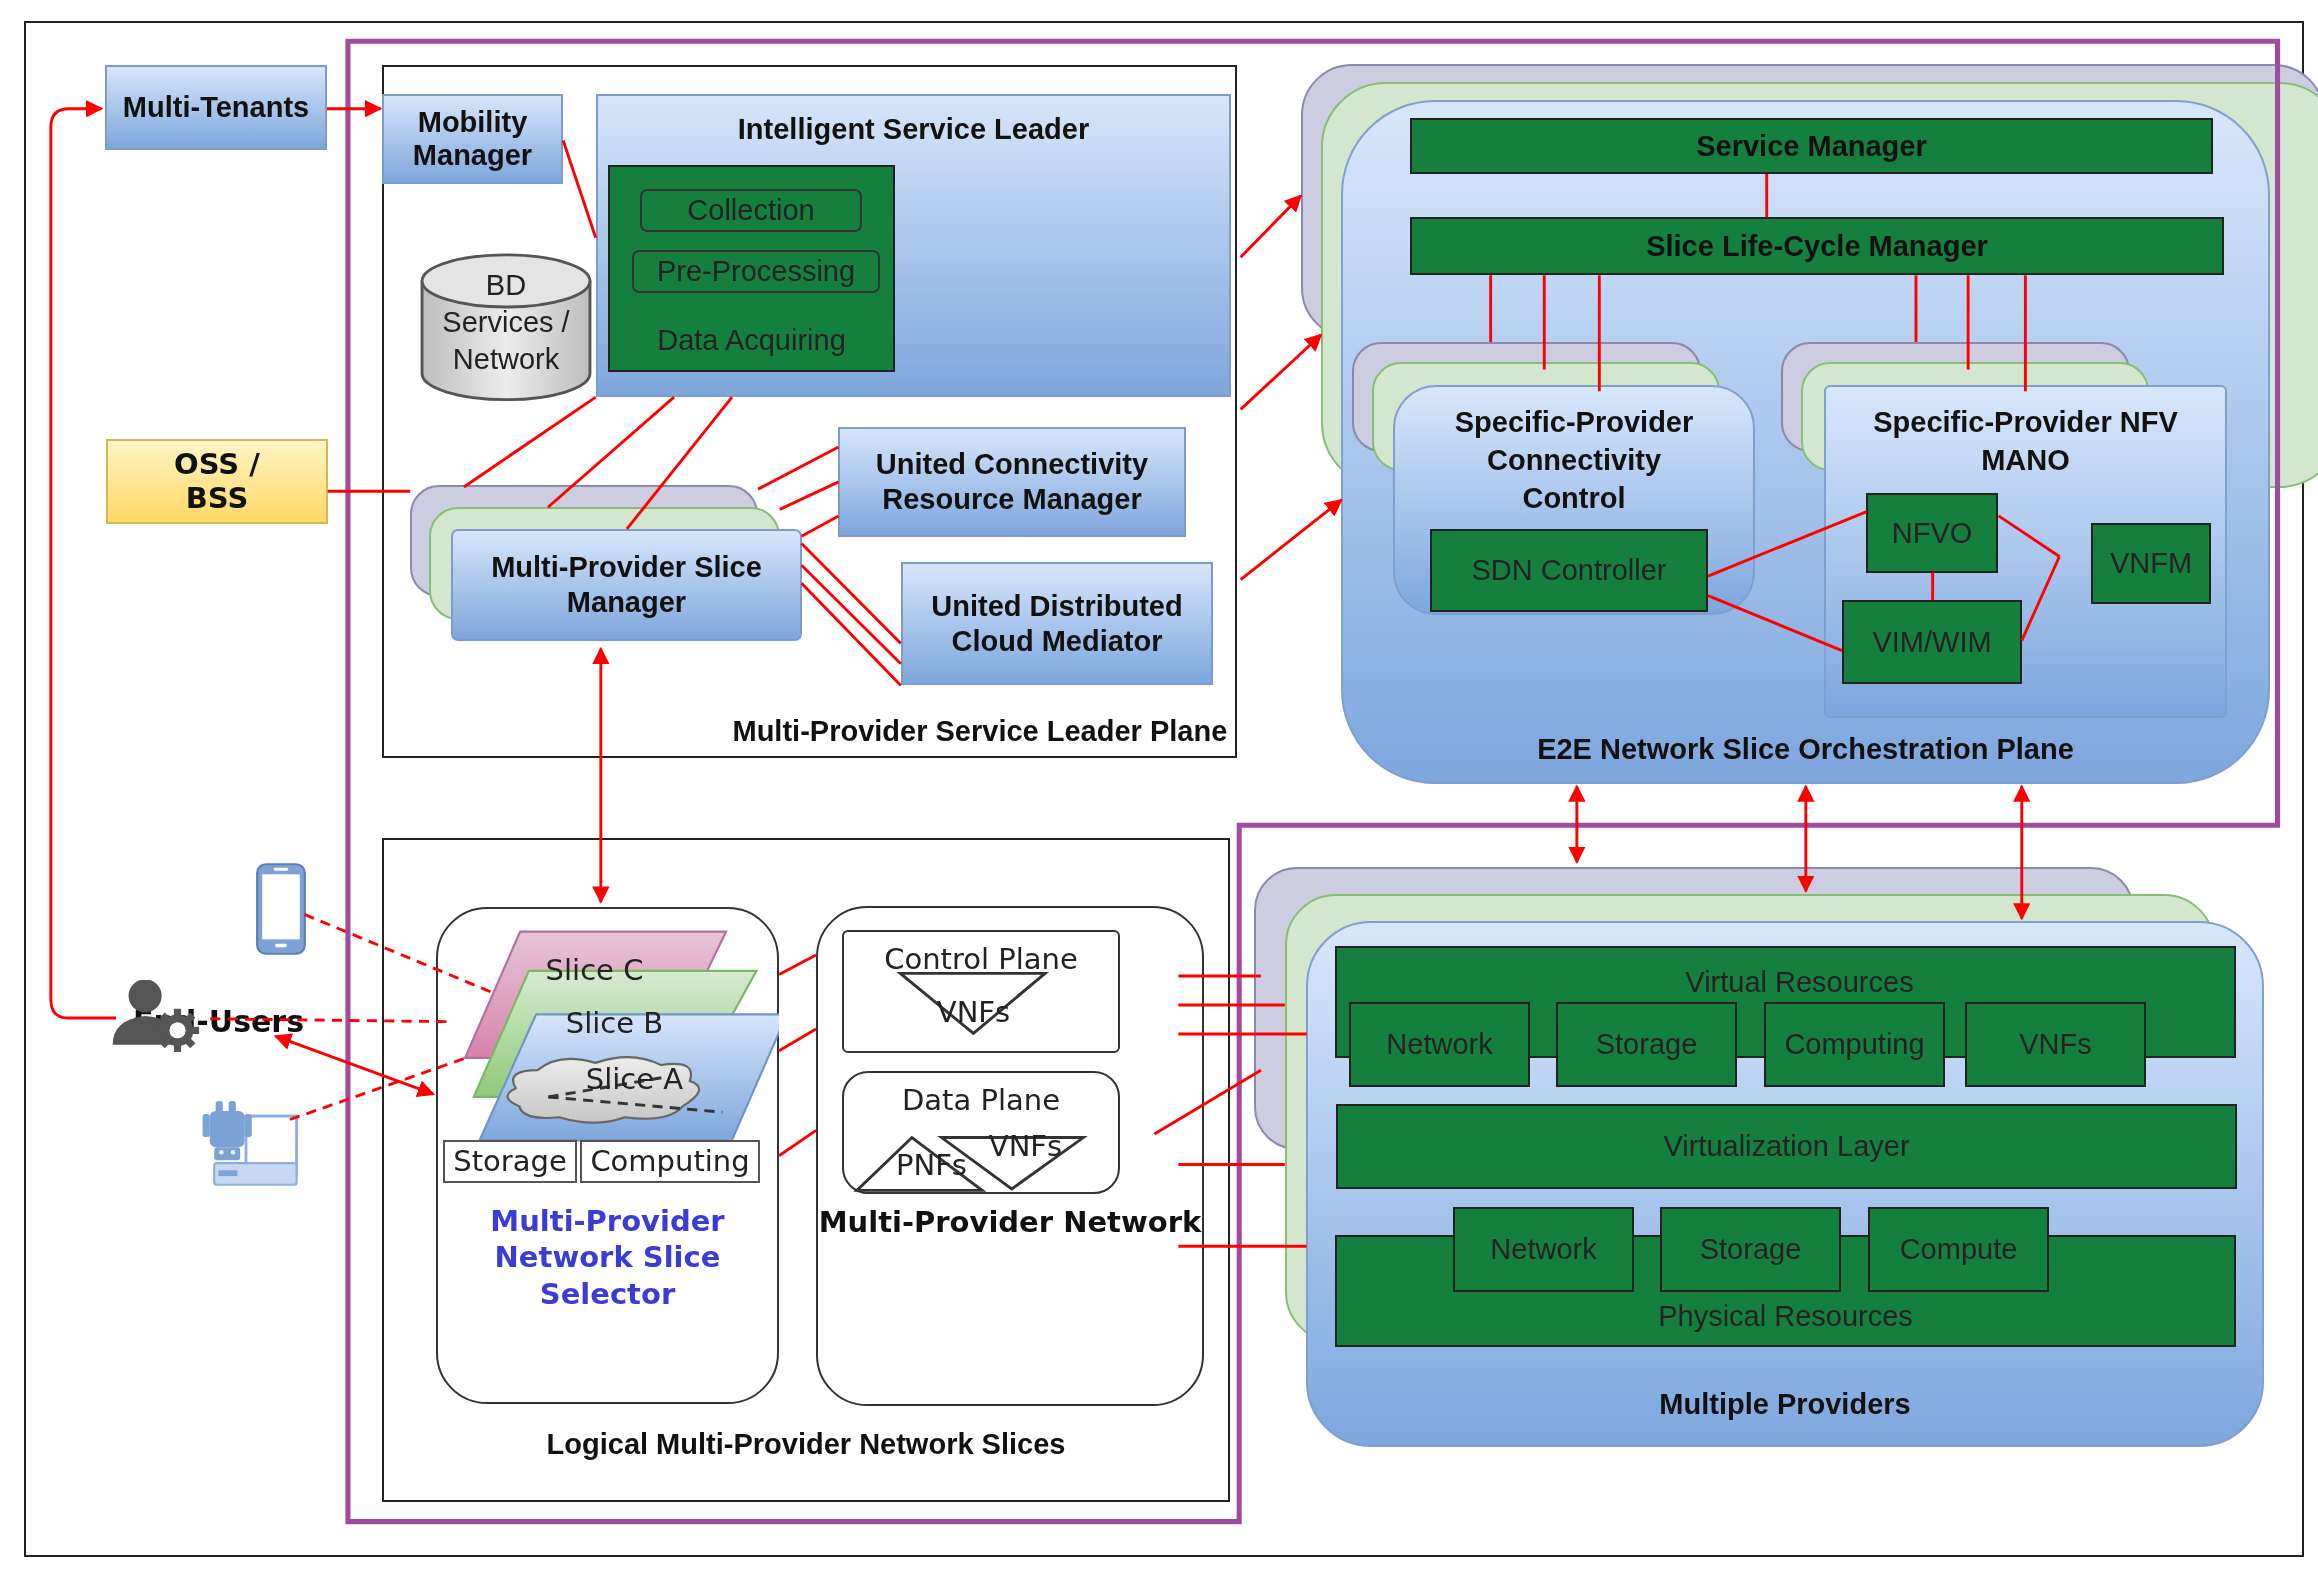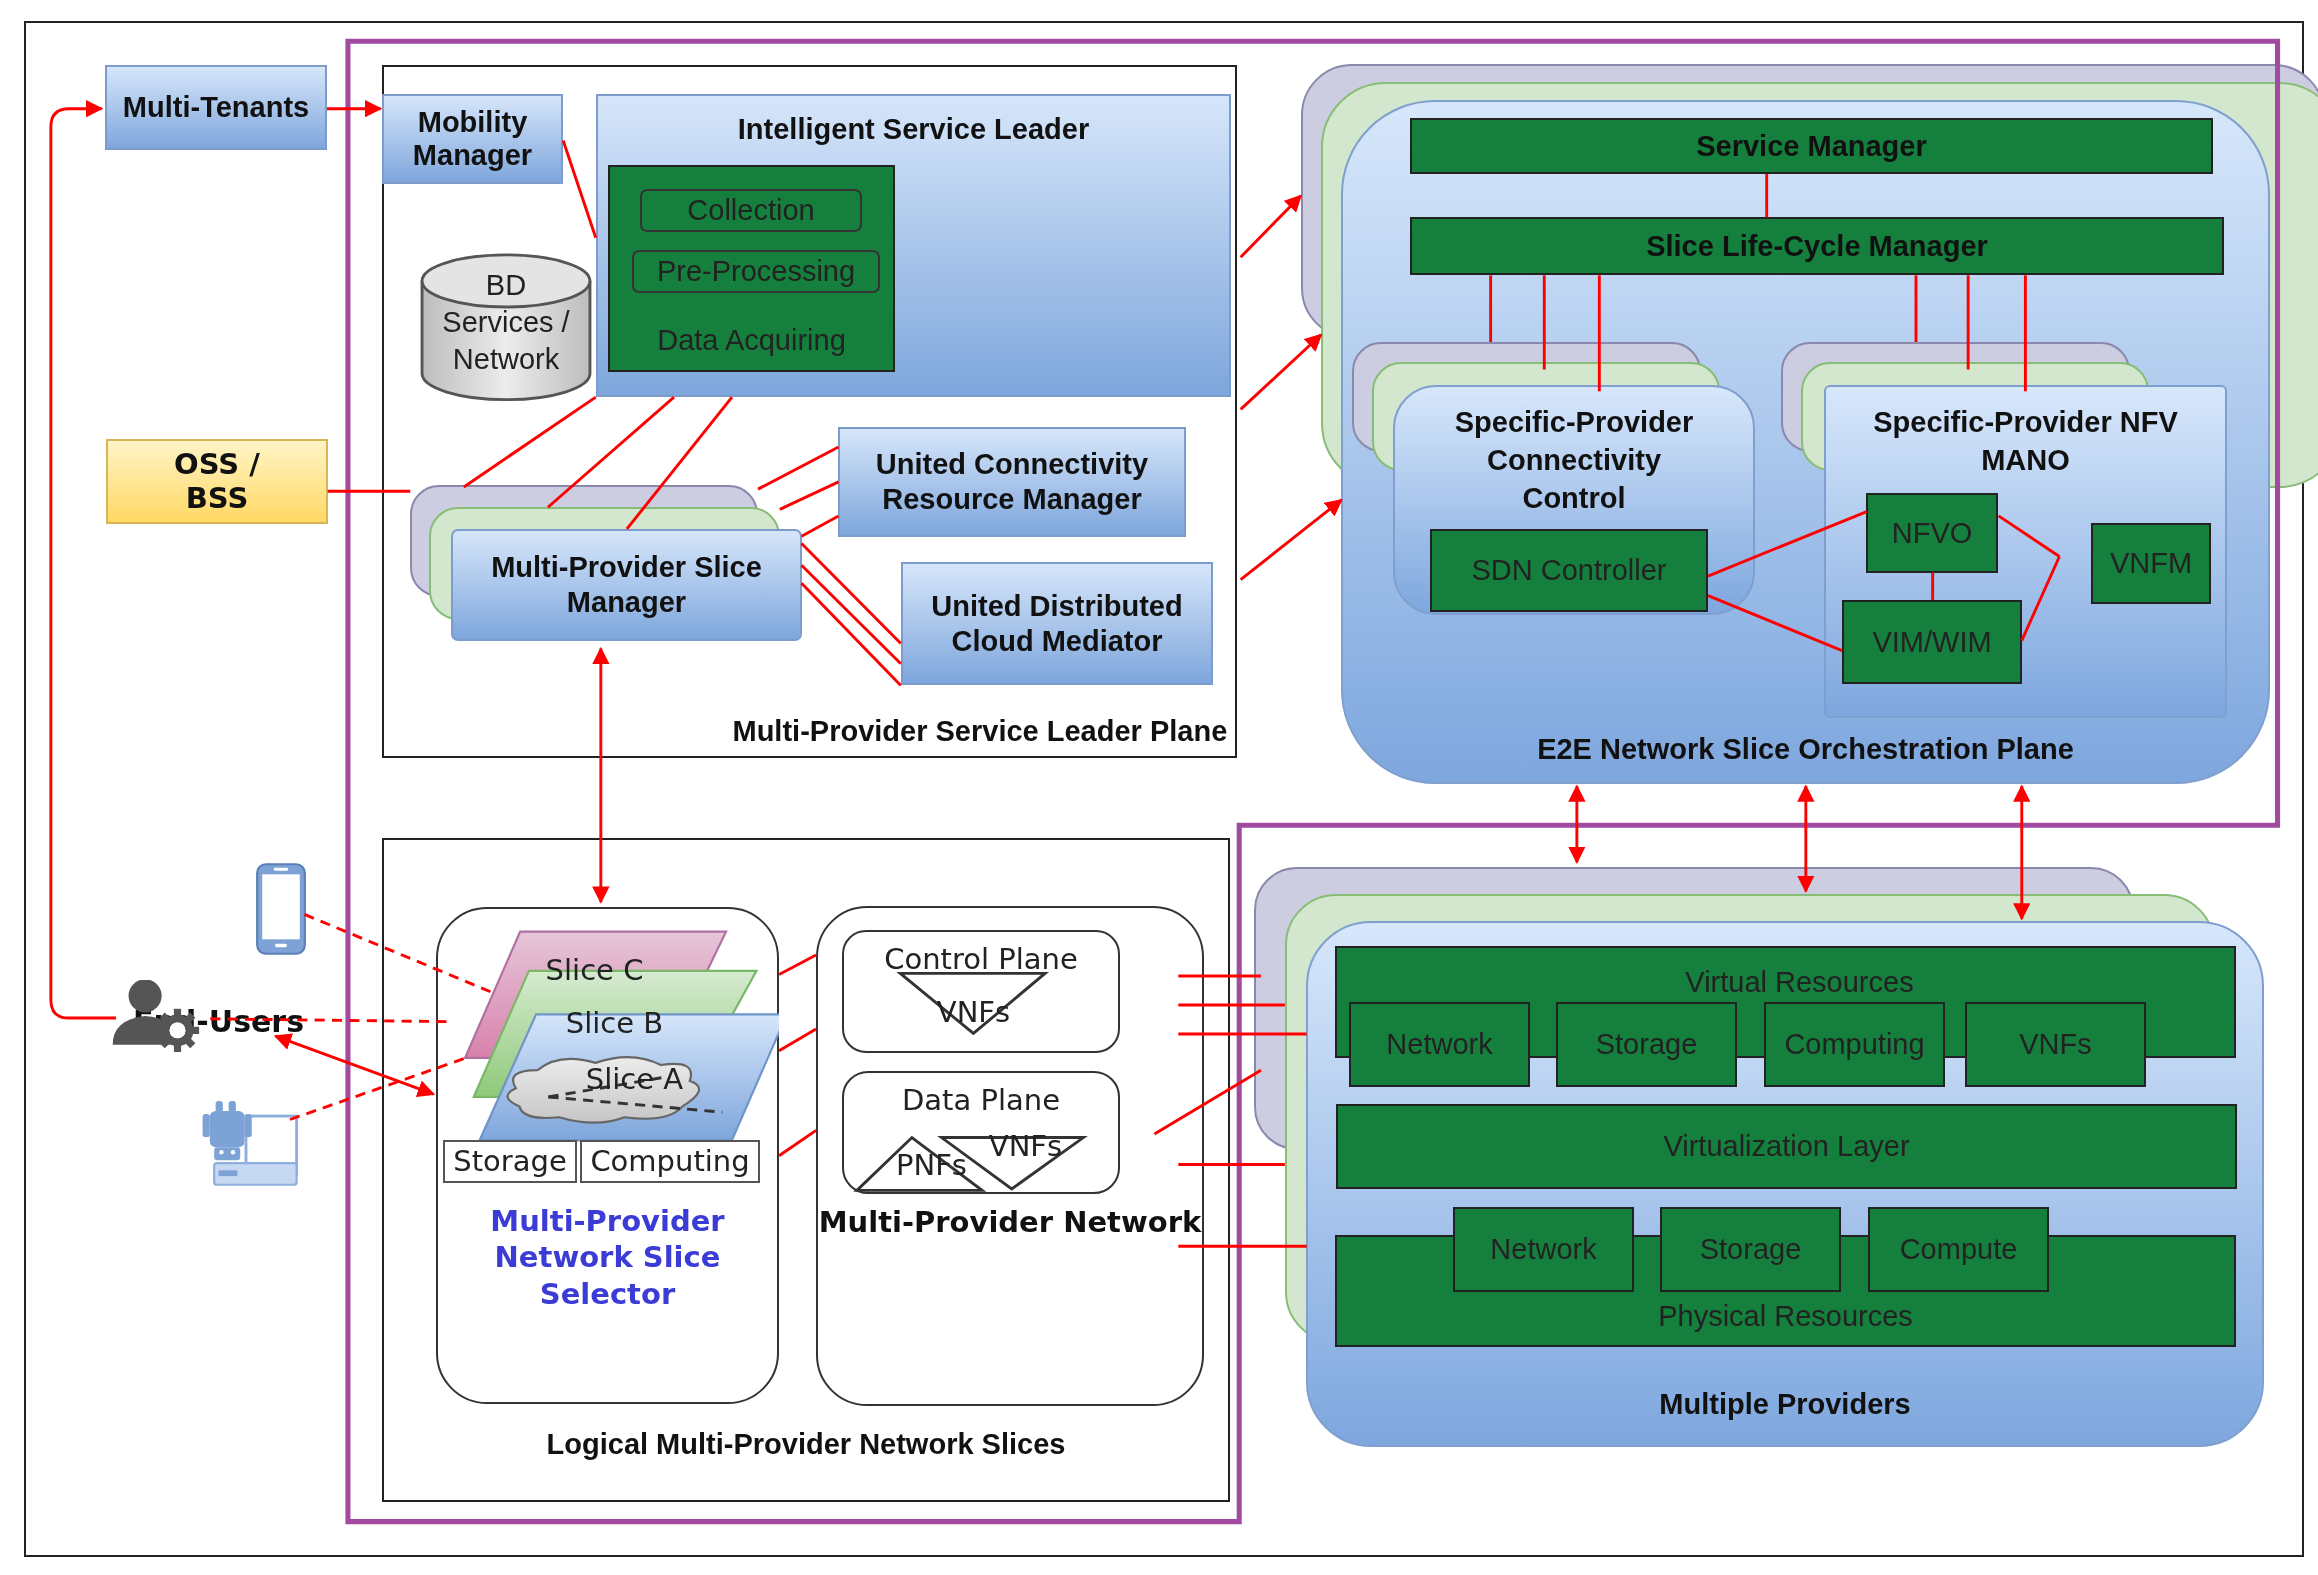--- a/index.html
+++ b/index.html
@@ -203,21 +203,21 @@
 
 <div class="abs center lbl-n" style="left:443px;top:1140px;width:134px;height:43px;border:2.9px solid #555;font-family:'DejaVu Sans',sans-serif;">Storage</div>
 <div class="abs center lbl-n" style="left:580px;top:1140px;width:180px;height:43px;border:2.9px solid #555;font-family:'DejaVu Sans',sans-serif;">Computing</div>
 <div class="abs selector-label" style="left:436px;top:1203px;width:343px;">
   <div>Multi-Provider</div>
   <div>Network Slice</div>
   <div>Selector</div>
 </div>
 
 <div class="abs" style="left:816px;top:906px;width:388px;height:500px;border:2.9px solid #333;border-radius:51px;background:#fff;"></div>
-<div class="abs" style="left:842px;top:930px;width:278px;height:123px;border:2.9px solid #333;border-radius:24px;padding-left:44px;">
+<div class="abs" style="left:842px;top:930px;width:278px;height:123px;border:2.9px solid #333;border-radius:6px;padding-left:44px;">
   <div class="abs lbl-n" style="left:0;top:10px;width:100%;text-align:center;font-family:'DejaVu Sans',sans-serif;">Control Plane</div>
 </div>
 <svg class="abs" style="left:842px;top:930px;" width="278" height="123" viewBox="0 0 383 170">
   <polygon points="80,60 280,60 181,143" fill="#fff" stroke="#333" stroke-width="4"></polygon>
 </svg>
 <div class="abs lbl-n" style="left:901px;top:995px;width:145px;text-align:center;font-family:'DejaVu Sans',sans-serif;">VNFs</div>
 
 <div class="abs" style="left:842px;top:1071px;width:278px;height:123px;border:2.9px solid #333;border-radius:26px;">
   <div class="abs lbl-n" style="left:0;top:10px;width:100%;text-align:center;font-family:'DejaVu Sans',sans-serif;">Data Plane</div>
 </div>

